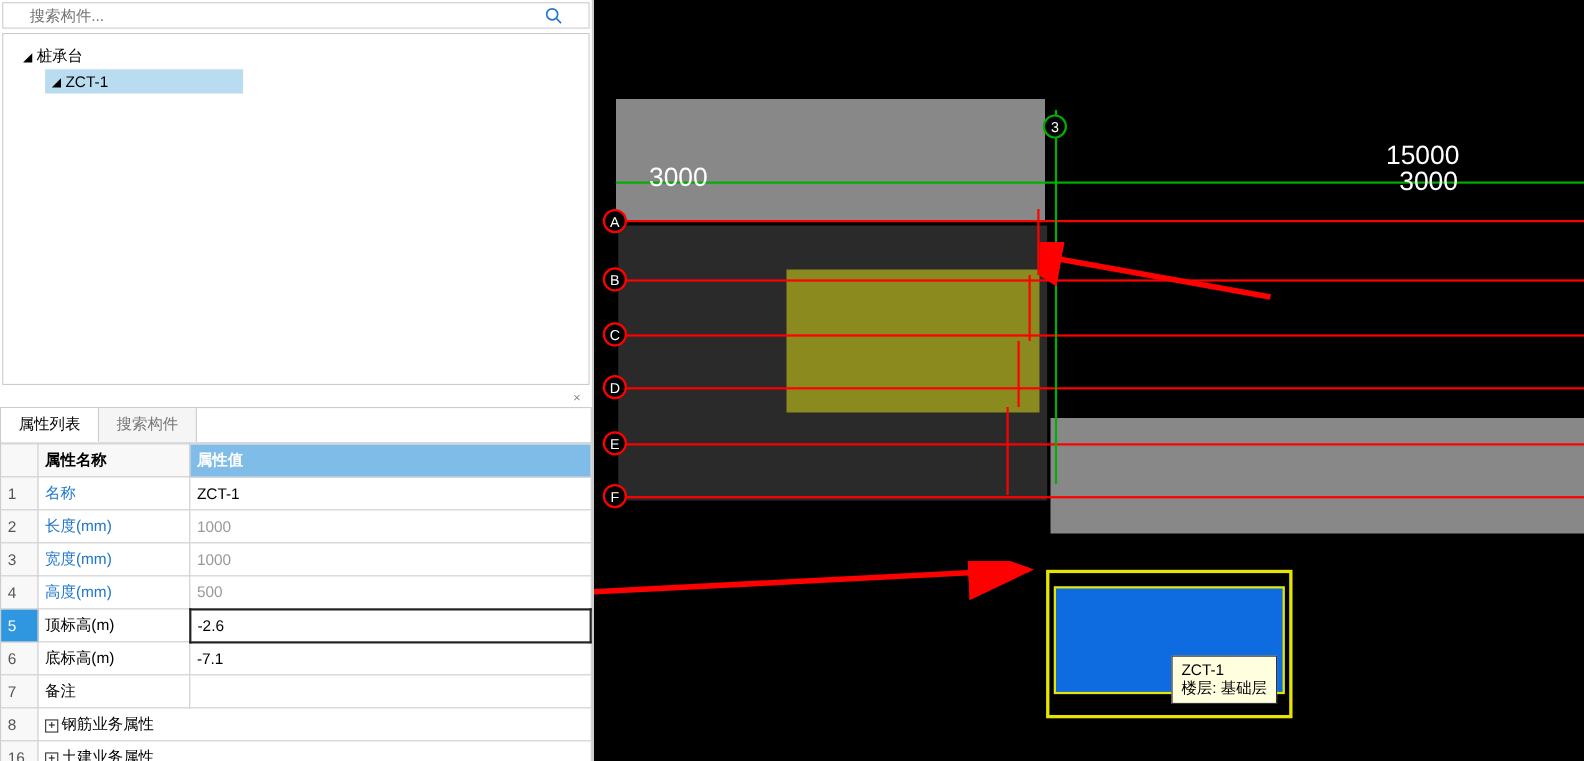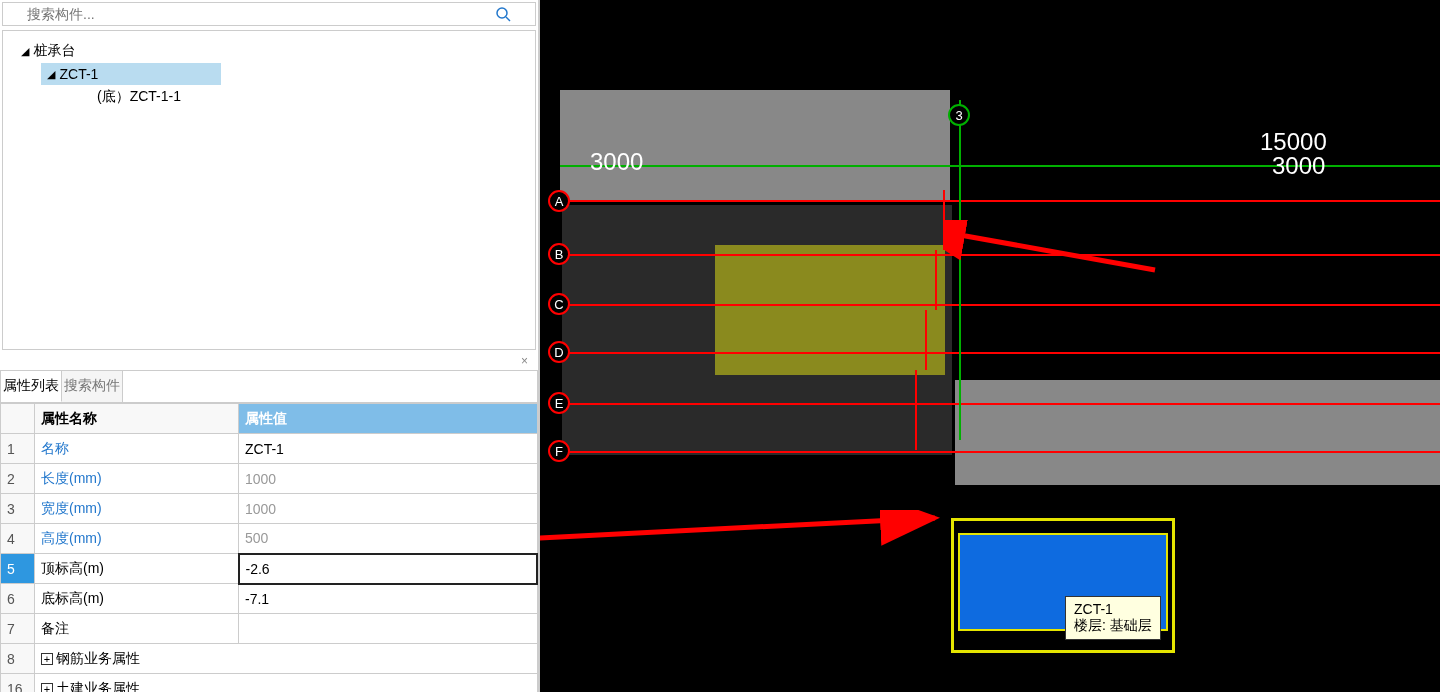--- a/index.html
+++ b/index.html
@@ -13,27 +13,27 @@
     
     .tree-panel { flex: 0 0 320px; border: 1px solid #ccc; margin: 2px; padding: 8px; }
     .tree-root { display: flex; align-items: center; gap: 4px; padding: 3px 0; margin-left: 10px; }
     .tree-child1 { display: flex; align-items: center; gap: 4px; padding: 3px 6px; margin-left: 30px; background: #b9dcf0; width: 180px; }
     .tree-child2 { padding: 3px 6px; margin-left: 80px; }
     .tree-caret { font-size: 11px; }
     
     .close-btn { text-align: right; padding: 2px 10px; color: #888; font-size: 12px; }
     
     .tabs { display: flex; border: 1px solid #ccc; }
-    .tab { padding: 6px 2px; border-right: 1px solid #ccc; color: #777; }
+    .tab { padding: 6px 16px; border-right: 1px solid #ccc; color: #777; }
     .tab.active { color: #000; background: #fff; border-bottom: 1px solid #fff; }
     .tab.inactive { background: #f5f5f5; }
     
     .prop-table { width: 100%; border-collapse: collapse; }
     .prop-table th, .prop-table td { border: 1px solid #ccc; padding: 4px 6px; text-align: left; height: 30px; }
-    .prop-header-name { width: 204px; background: #f8f8f8; margin-left: 28px; }
+    .prop-header-name { width: 138px; background: #f8f8f8; margin-left: 28px; }
     .prop-header-value { background: #7fbde8; color: #fff; text-align: center; }
     .row-num { width: 34px; text-align: center; background: #f8f8f8; color: #555; }
     .row-num.sel { background: #2e97e0; color: #fff; }
     .prop-name { color: #2277cc; margin-left: 32px; }
     .prop-name.black { color: #000; }
     .prop-value.grey { color: #999; }
     .prop-value.sel-cell { border: 2px solid #222; }
     .expand-box { display: inline-block; width: 12px; height: 12px; border: 1px solid #333; text-align: center; line-height: 10px; font-size: 11px; margin-right: 3px; }
     
     .viewport { flex: 1; height: 692px; background: #000; position: relative; overflow: hidden; }
@@ -74,23 +74,20 @@
 
   <div class="tree-panel">
     <div class="tree-root">
       <span class="tree-caret">◢</span>
       <span>桩承台</span>
     </div>
     <div class="tree-child1">
       <span class="tree-caret">◢</span>
       <span>ZCT-1</span>
     </div>
-    <div class="tree-child2">
-      <span>(底）ZCT-1-1</span>
-    </div>
   </div>
 
   <div class="close-btn">×</div>
 
   <div class="tabs">
     <div class="tab active">属性列表</div>
     <div class="tab inactive">搜索构件</div>
   </div>
 
   <table class="prop-table">

